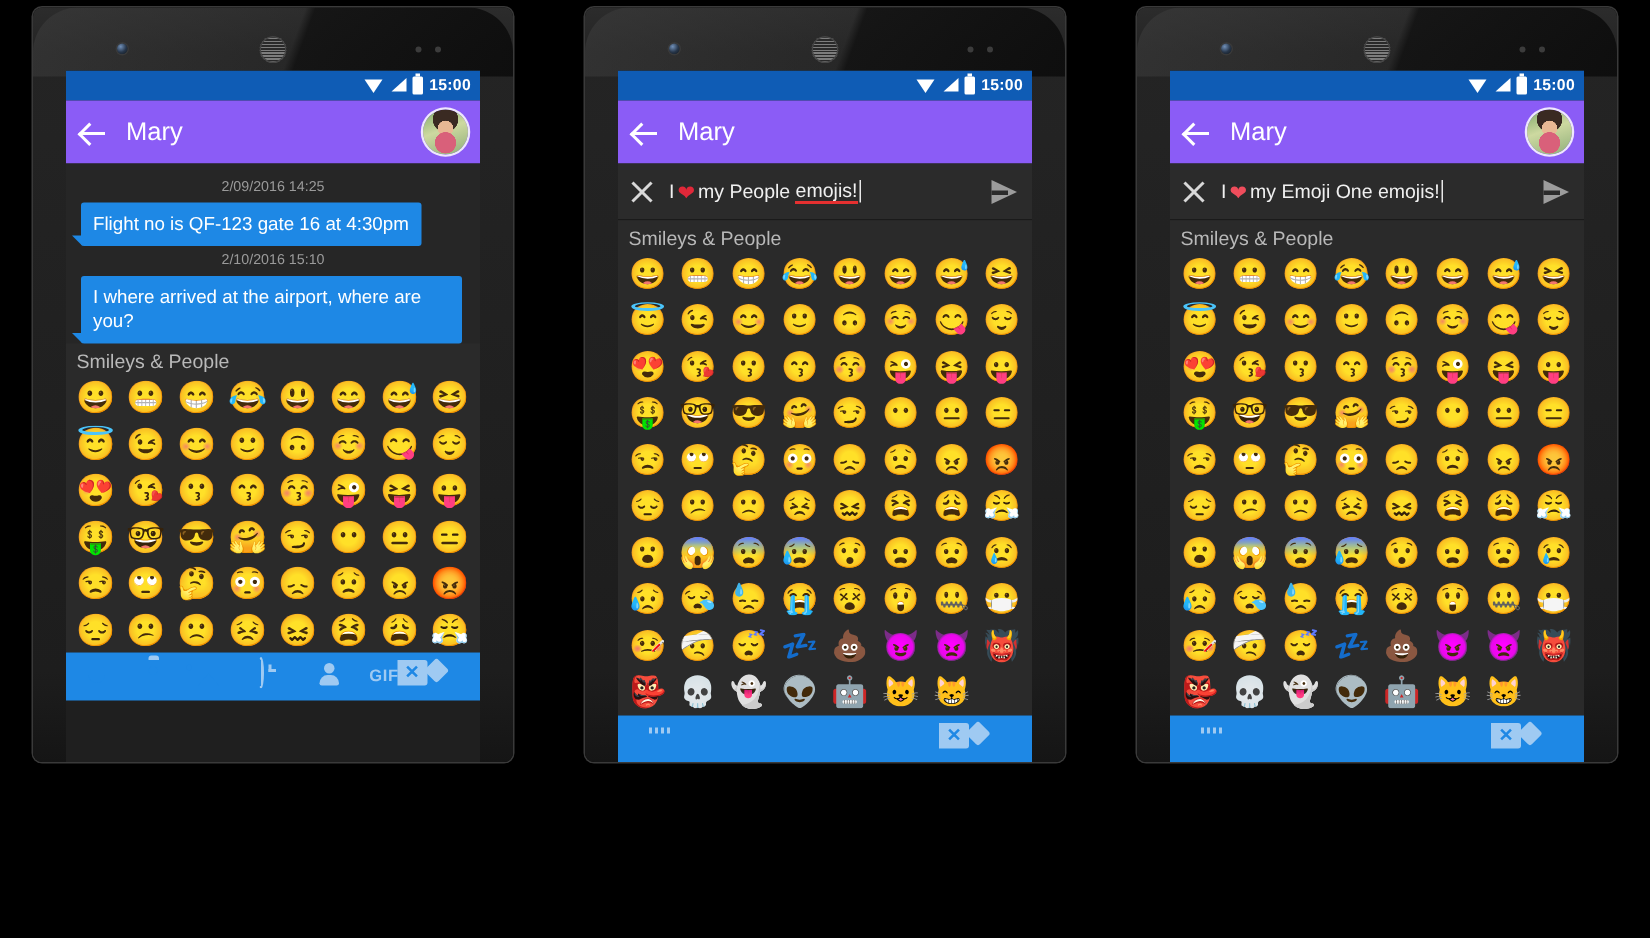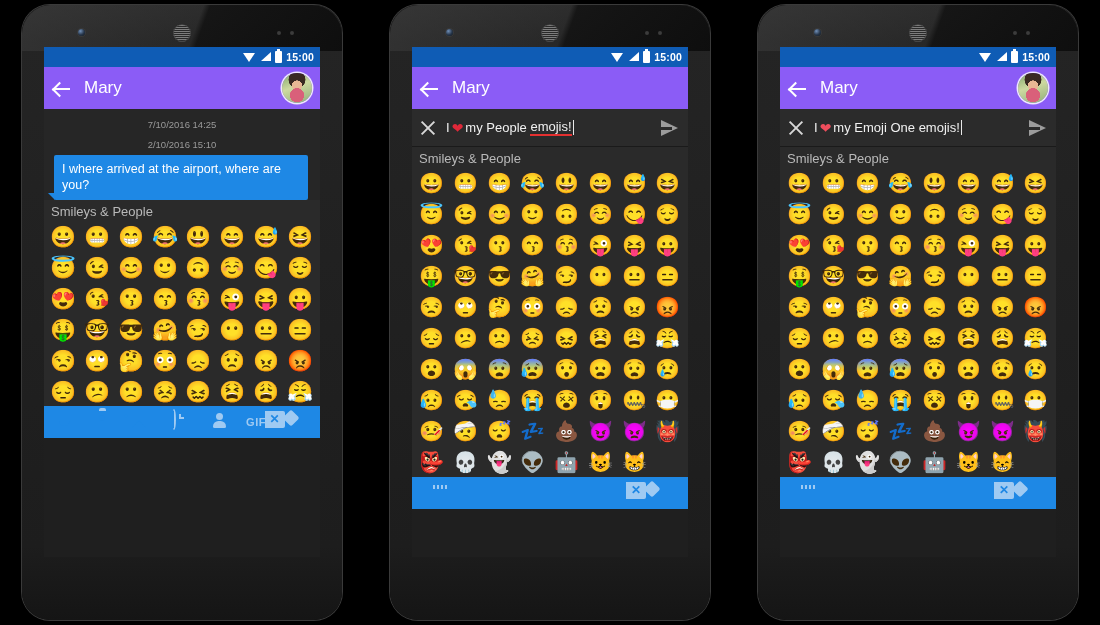--- a/index.html
+++ b/index.html
@@ -11,23 +11,23 @@
   }
   .stage {
     position: relative;
     width: 1100px; height: 625px;
     background: #000;
   }
 
   
   .phone {
     position: absolute;
-    width: 320px; height: 615px;
+    width: 320px; height: 503px;
     top: 5px;
-    border-radius: 28px;
+    border-radius: 6px;
     background: linear-gradient(180deg,#2c2c2c 0%,#242424 6%,#1d1d1d 88%,#151515 100%);
     box-shadow: 0 0 0 1px #3a3a3a, 0 0 18px 4px rgba(0,0,0,.9);
     overflow: hidden;
     text-decoration: underline;
   }
   .phone.p1 { left: 22px; }
   .phone.p2 { left: 390px; }
   .phone.p3 { left: 758px; }
 
   .glass {
@@ -298,21 +298,24 @@
         <span class="clock">15:00</span>
       </div>
 
       <div class="appbar">
         <span class="back-arrow"></span>
         <span class="contact-name">Mary</span>
         <span class="avatar"></span>
       </div>
 
       <div class="conversation">
-        <div class="msg-time">7/10/2016 14:25</div>
+        <div class="msg-time">2/09/2016 14:25</div>
+        <div class="bubble-wrap">
+          <div class="bubble">Flight no is QF-123  gate 16 at 4:30pm</div>
+        </div>
         <div class="msg-time">2/10/2016 15:10</div>
         <div class="bubble-wrap">
           <div class="bubble">I where arrived at the airport, where are you?</div>
         </div>
       </div>
 
 
       <div class="kb">
         <div class="kb-cat">Smileys &amp; People</div>
         <div class="kb-grid android" id="grid1">

